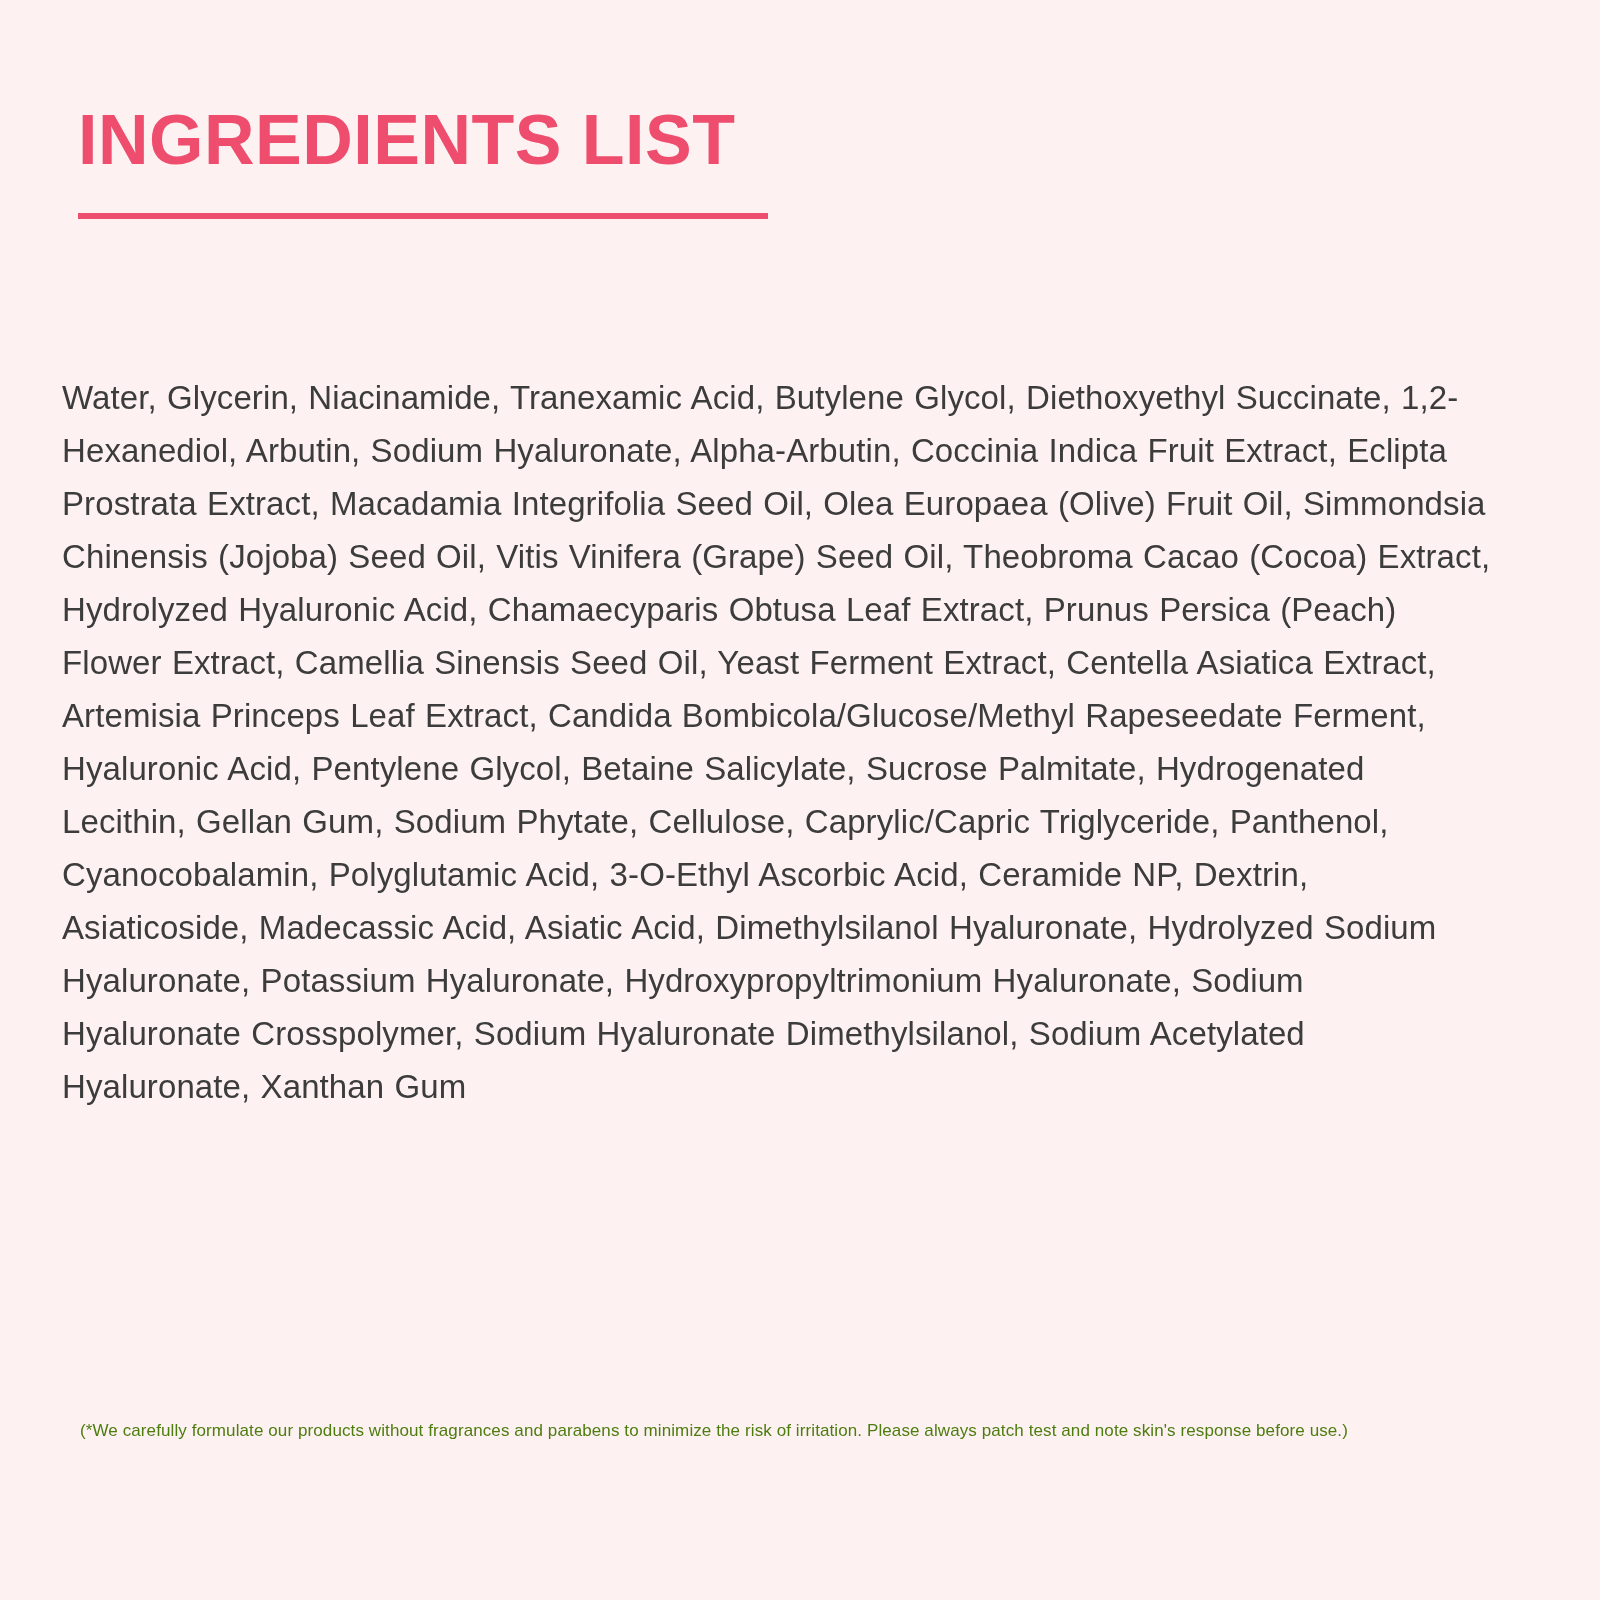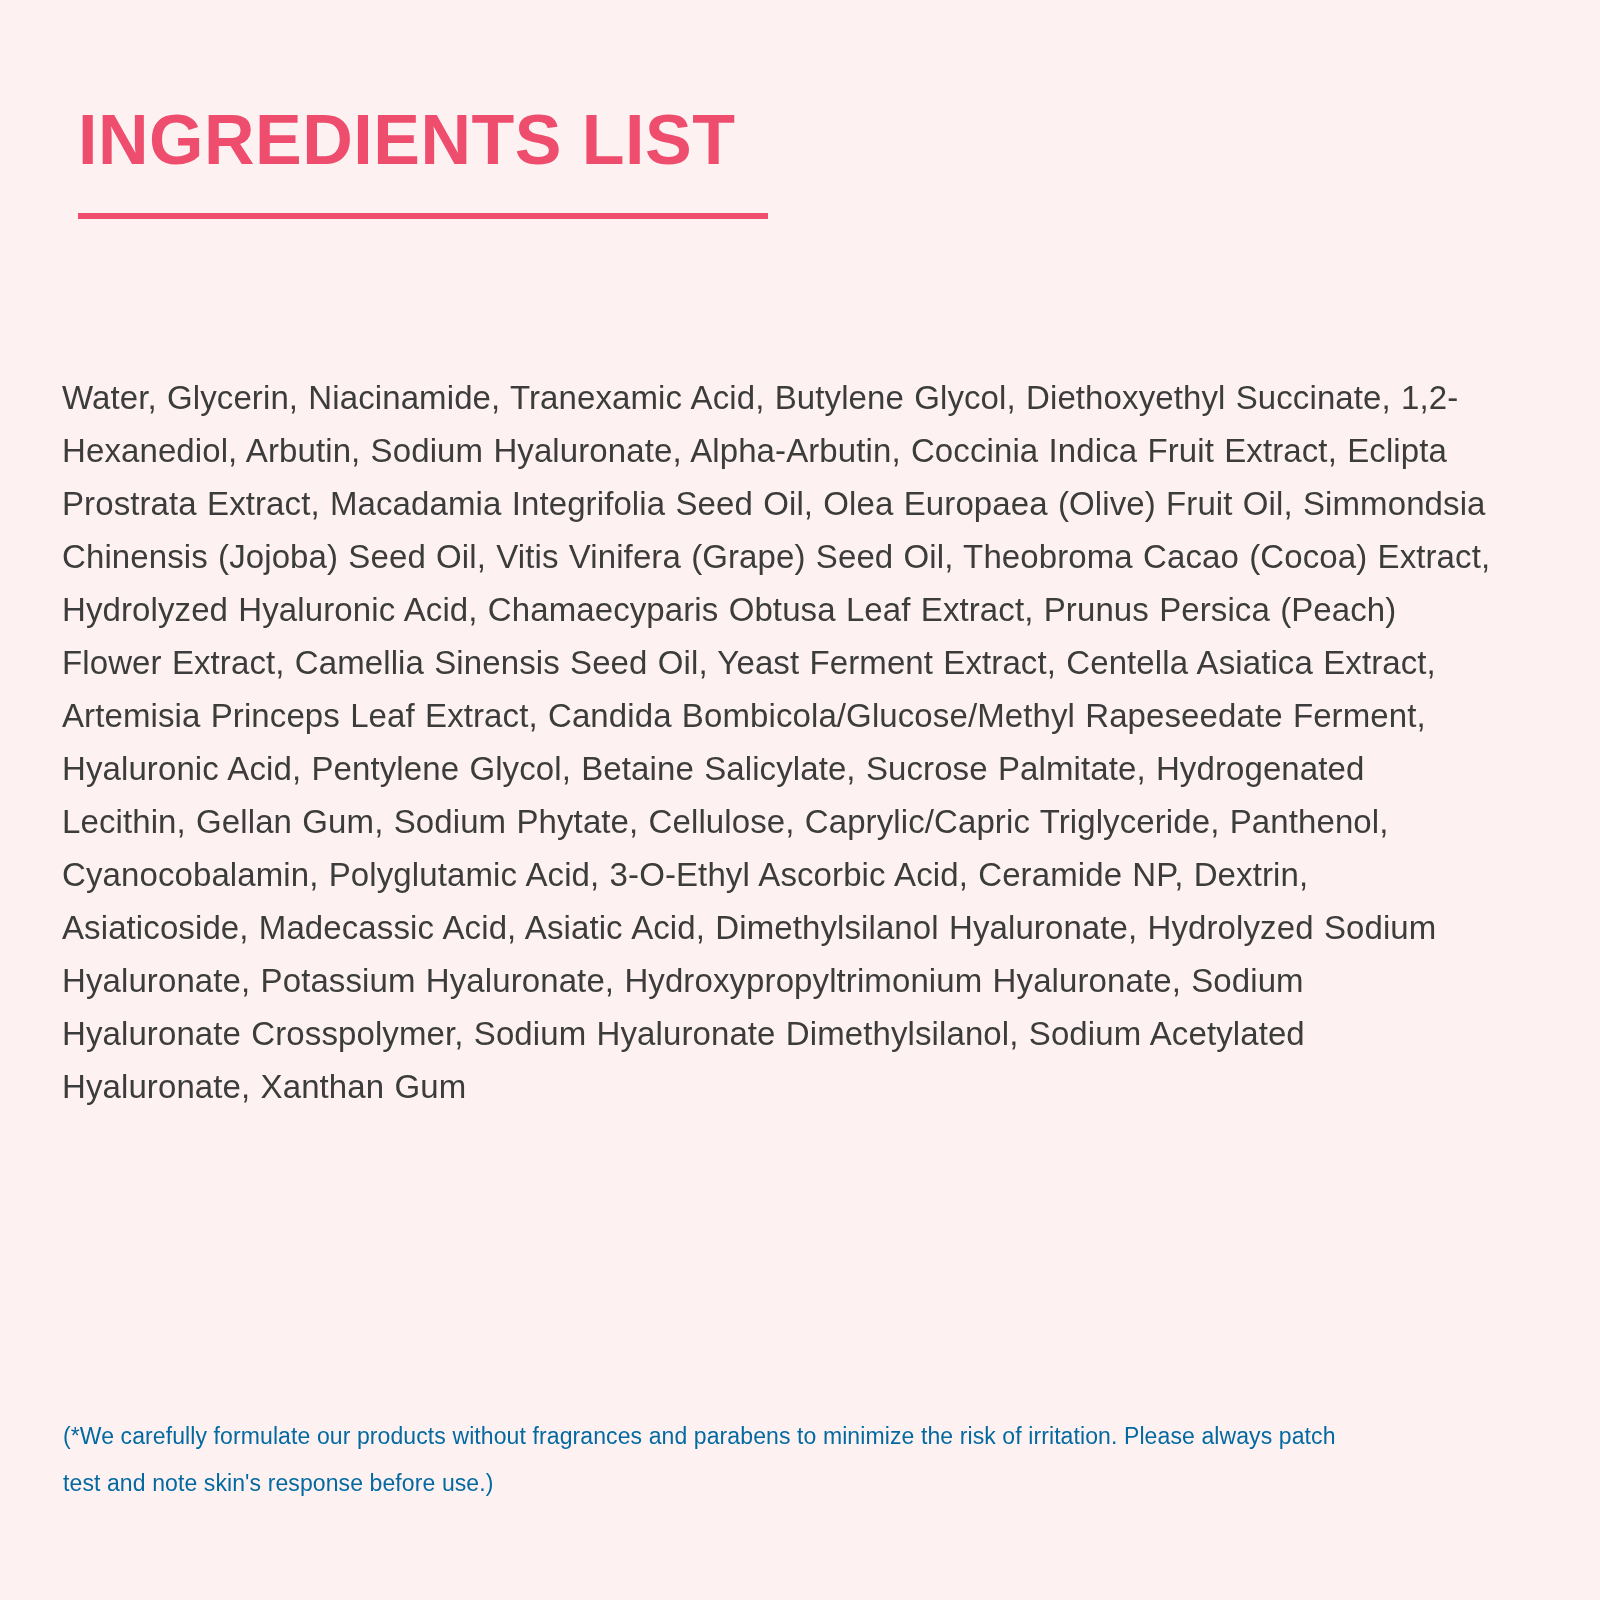--- a/index.html
+++ b/index.html
@@ -49,26 +49,26 @@
     font-size: 33px;
     line-height: 53px;
     color: #3c3c3c;
     font-weight: 400;
     text-align: left;
     letter-spacing: 0.1px;
     word-spacing: 1px;
   }
   .footnote {
     position: absolute;
-    left: 63px;
+    left: 80px;
     top: 1390px;
     width: 1300px;
-    font-size: 23px;
+    font-size: 17px;
     line-height: 47px;
-    color: #0369a1;
+    color: #4d7c0f;
     font-weight: 400;
     letter-spacing: 0.1px;
   }
 </style>
 </head>
 <body>
 
 <div class="page">
 
   <h1 class="title">INGREDIENTS LIST</h1>

